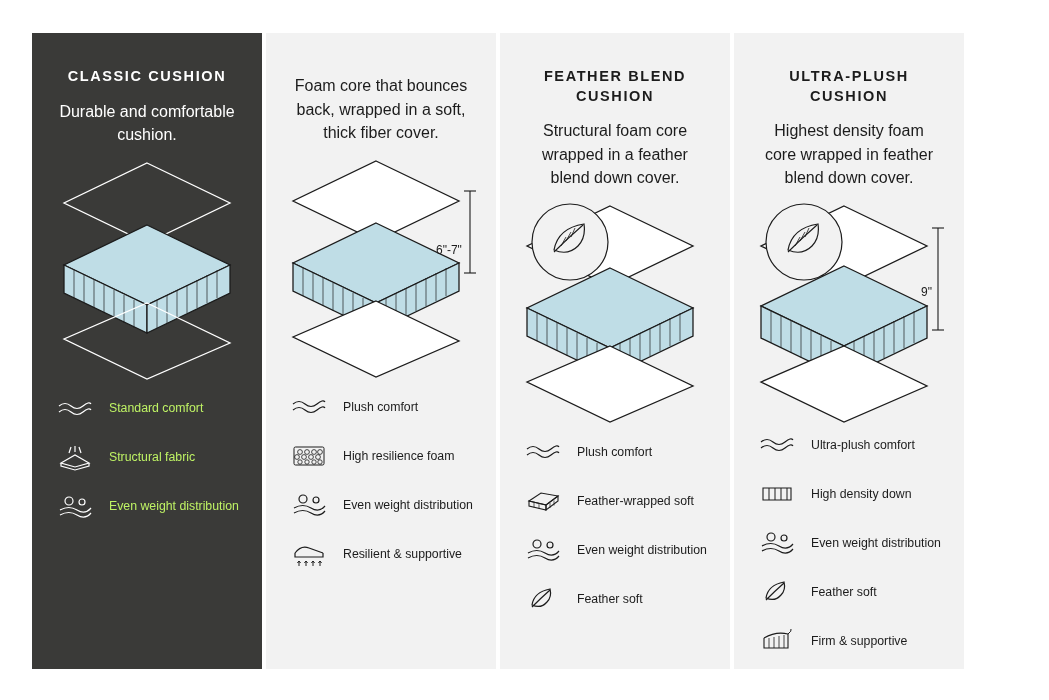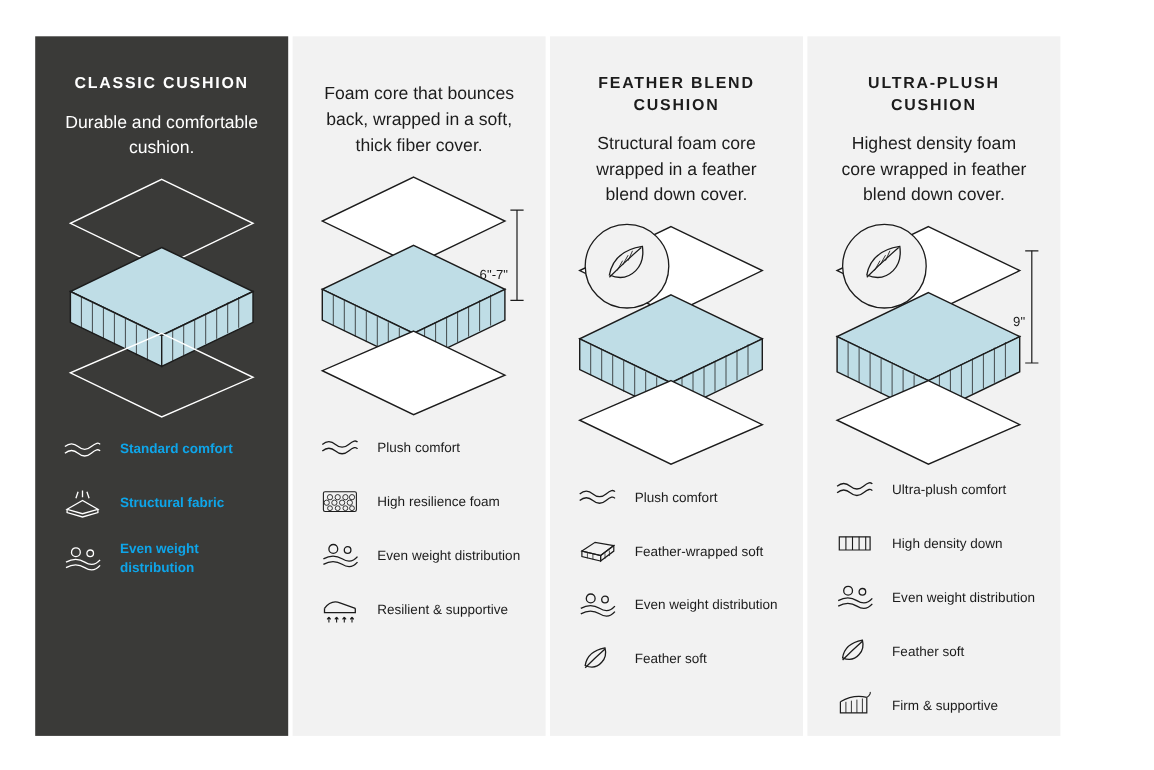--- a/index.html
+++ b/index.html
@@ -84,21 +84,21 @@
     height: 32px;
     flex: 0 0 42px;
     display: flex;
     align-items: center;
     justify-content: center;
   }
   .f-label {
     font-size: 12.3px;
     line-height: 1.38;
   }
-  .dark .f-label { color: #0ea5e9; font-weight: bold; }
+  .dark .f-label { color: #bef264; }
   .light .f-label { color: #1c1c1c; }
 
   .dim-label {
     font-size: 12px;
   }
 </style>
 </head>
 <body>
 
 <div class="board">

